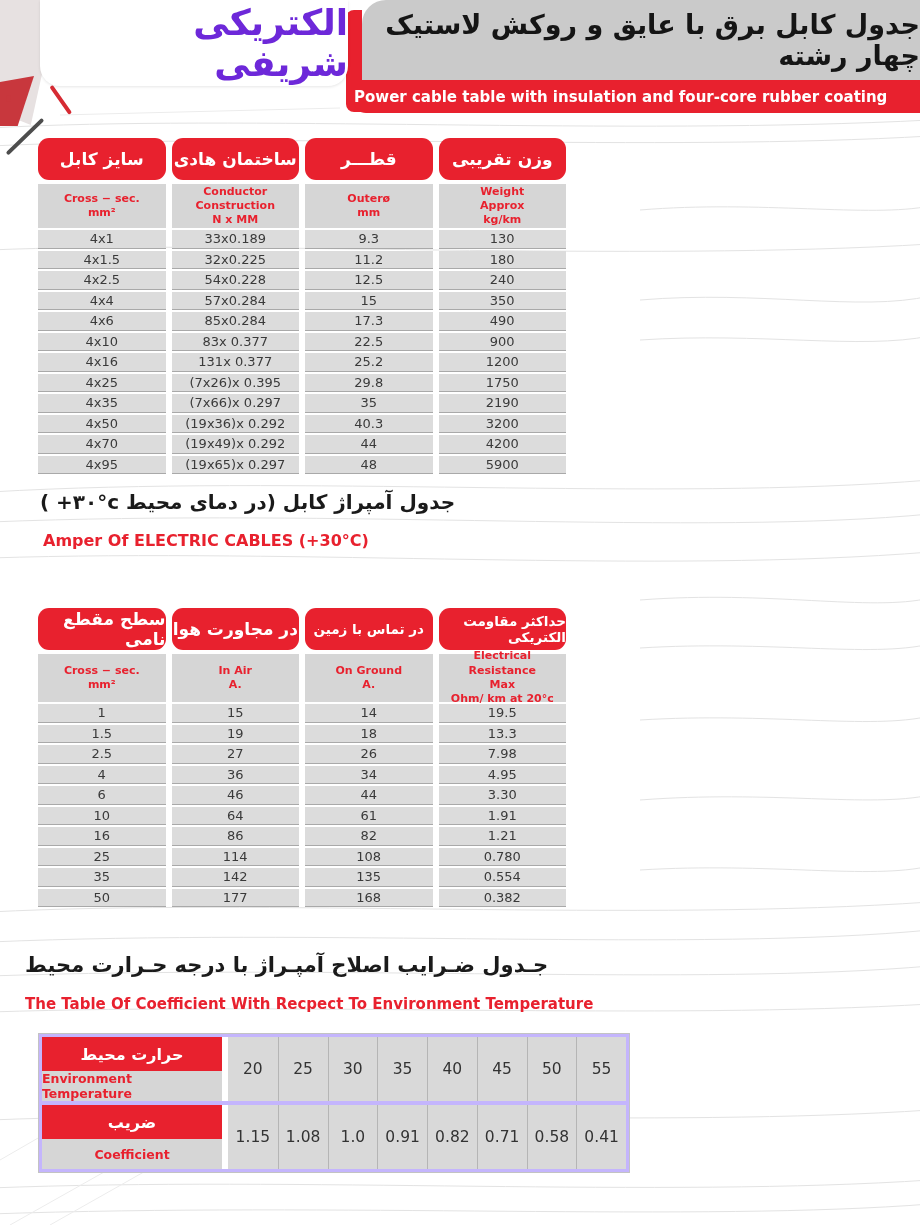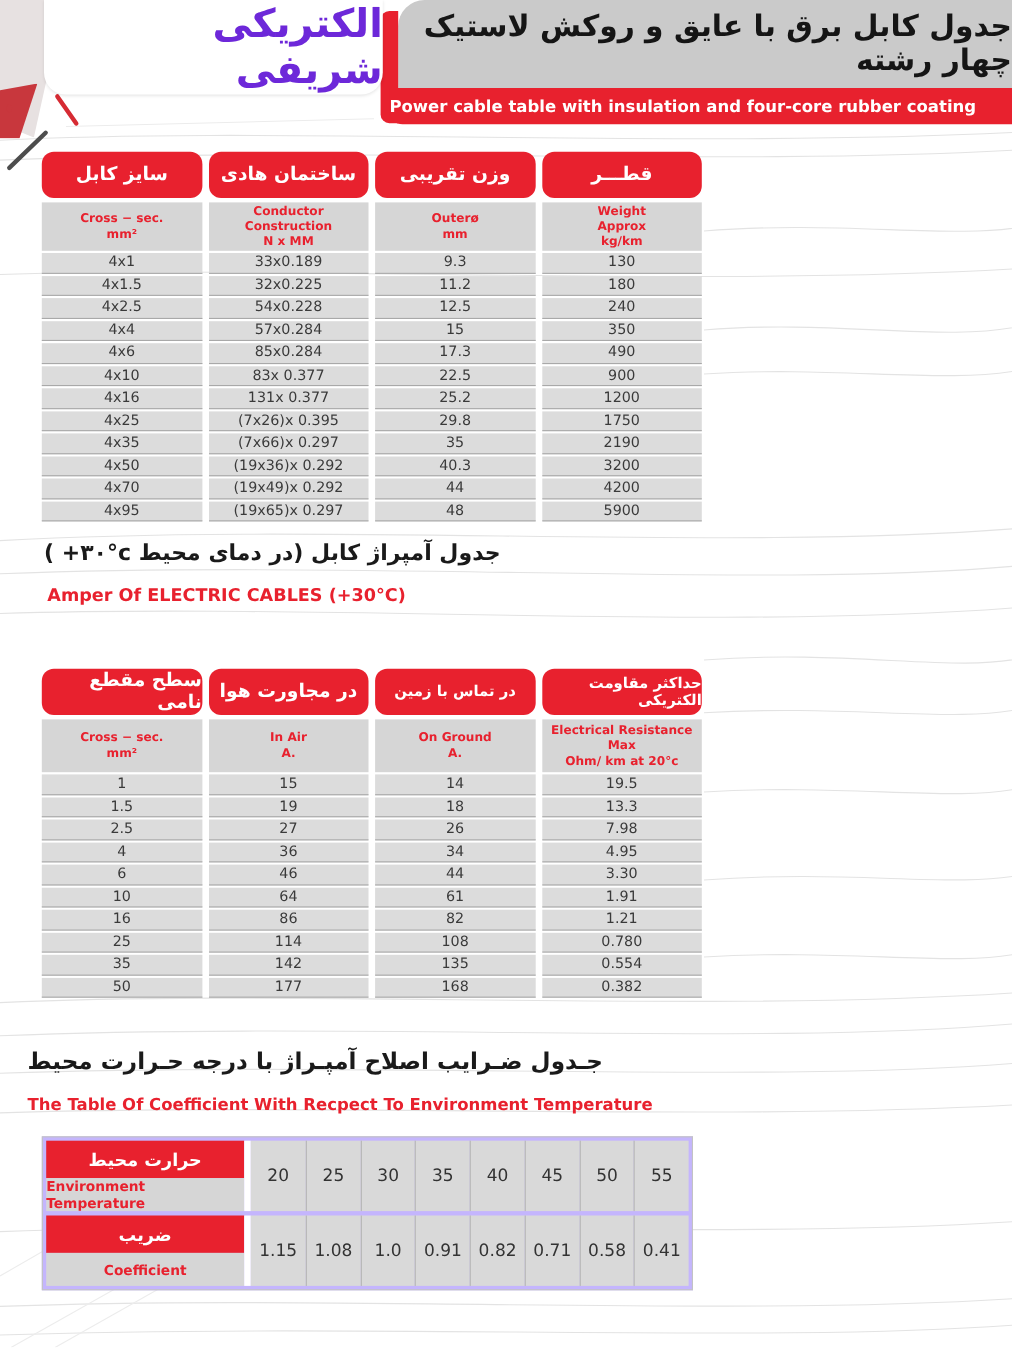--- a/index.html
+++ b/index.html
@@ -25,21 +25,21 @@
   .corner-top{left:0;top:0;width:44px;height:125px;background:#e7e1e1;
               clip-path:polygon(0 0,100% 0,100% 52%,70% 100%,0 90%);z-index:2;}
   .corner-red{left:0;top:76px;width:34px;height:50px;background:#c8373d;
               clip-path:polygon(0 12%,100% 0,52% 100%,0 100%);z-index:2;}
   .diag{height:4px;border-radius:2px;z-index:2;}
   .diag-red{left:51px;top:84px;width:34px;background:#d62b33;transform:rotate(55deg);transform-origin:left center;}
   .diag-dark{left:7px;top:152px;width:50px;background:#4d4d4d;transform:rotate(-44deg);transform-origin:left center;}
   .dot-red{left:6px;top:95px;width:5px;height:7px;background:#c8373d;border-radius:50%;z-index:2;}
 
   
-  .spec-table{left:38px;width:600px;}
+  .spec-table{left:38px;width:528px;}
   .t-hrow,.t-srow,.t-row{display:grid;grid-template-columns:repeat(4,1fr);column-gap:6px;}
   .t-hcell{height:42px;background:var(--red);border-radius:11px;color:#fff;font-weight:bold;
            font-size:17px;display:flex;align-items:center;justify-content:center;direction:rtl;}
   .t-hcell.sm{font-size:13.5px;}
   .t-srow{margin-top:4px;}
   .t-scell{height:44px;background:#d6d6d6;color:var(--red);font-size:11px;font-weight:bold;
            line-height:1.3;display:flex;flex-direction:column;align-items:center;justify-content:center;text-align:center;}
   #amperage-table .t-scell{height:48px;}
   .t-row{margin-top:2px;}
   .t-cell{height:17.5px;background:#dcdcdc;border-bottom:1px solid #a9a9a9;font-size:13px;color:#3a3a3a;
@@ -120,22 +120,22 @@
     <span>Power cable table with insulation and four-core rubber coating</span>
   </div>
   <div class="company-box">
     <span>الکتریکی شریفی</span>
   </div>
 
   <section class="spec-table" id="cable-table">
       <div class="t-hrow">
         <div class="t-hcell">سایز کابل</div>
         <div class="t-hcell">ساختمان هادی</div>
+        <div class="t-hcell">قطـــر</div>
         <div class="t-hcell">وزن تقریبی</div>
-        <div class="t-hcell">قطـــر</div>
       </div>
       <div class="t-srow">
         <div class="t-scell">
           <div>Cross − sec.</div>
           <div>mm²</div>
         </div>
         <div class="t-scell">
           <div>Conductor</div>
           <div>Construction</div>
           <div>N x MM</div>

